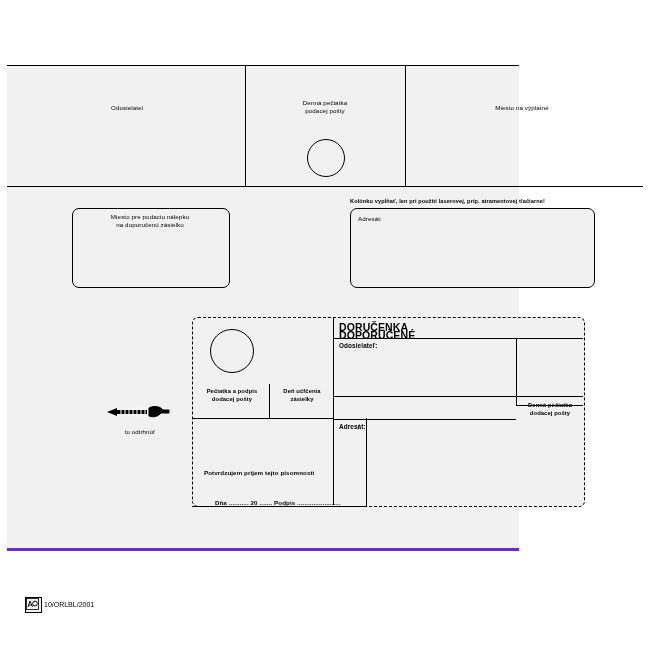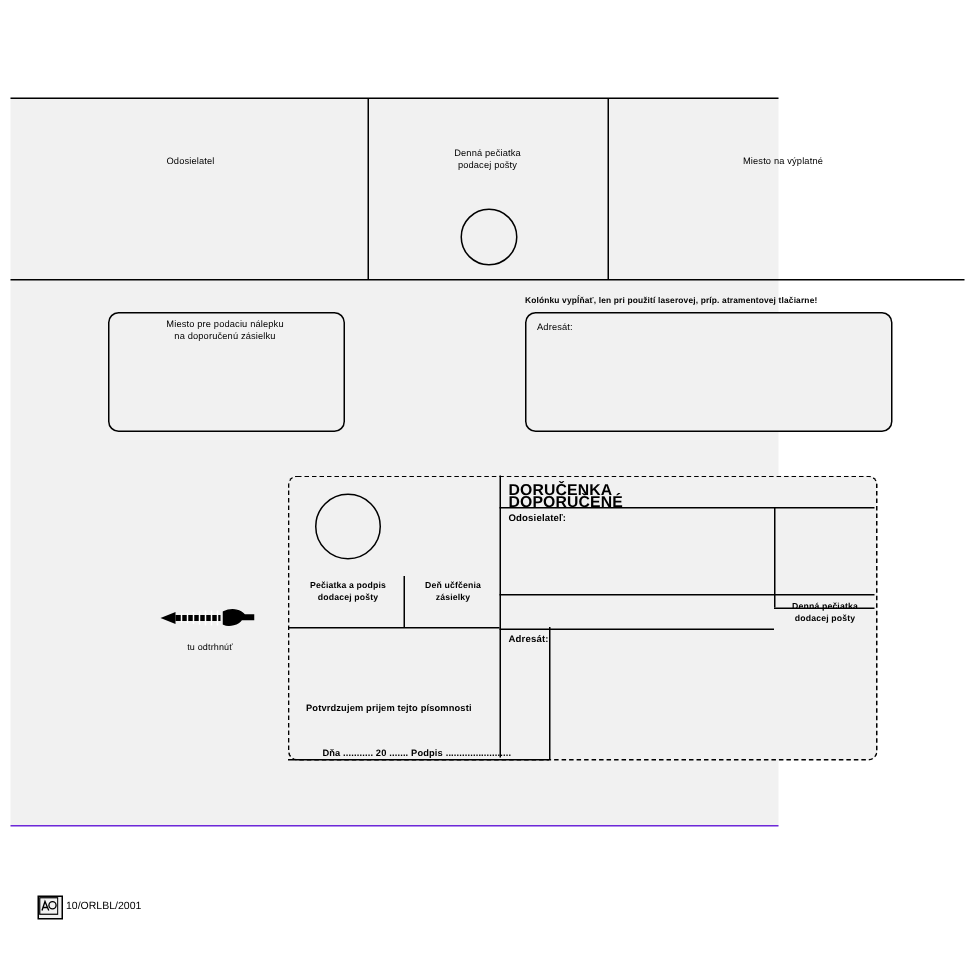--- a/index.html
+++ b/index.html
@@ -21,21 +21,21 @@
   }
   
   #sheet {
     position: absolute;
     left: 7px;
     top: 65px;
     width: 512px;
     height: 486px;
     background: #f1f1f1;
     border-top: 1px solid #000;
-    border-bottom: 1px solid #6d28d9;
+    border-bottom: 3px solid #6d28d9;
     box-sizing: border-box;
   }
   .txt {
     position: absolute;
     font-size: 6.2px;
     line-height: 1.35;
     color: #000;
     white-space: pre;
     letter-spacing: 0.1px;
   }

